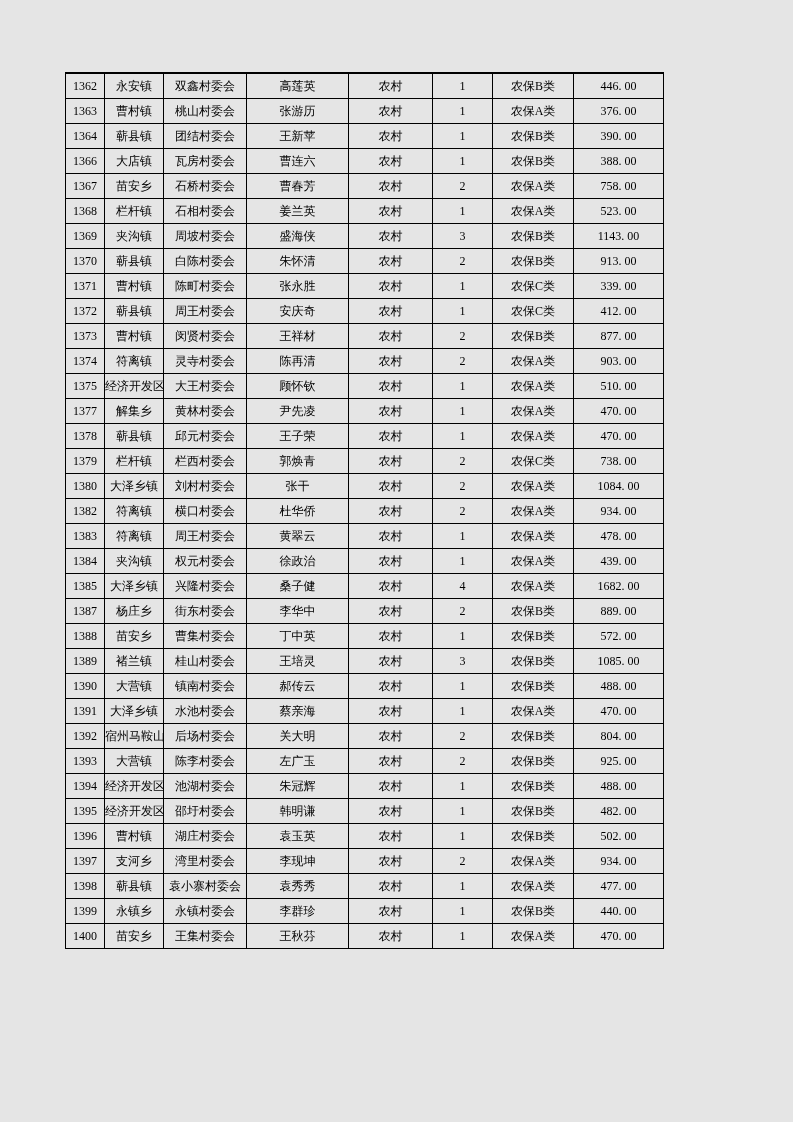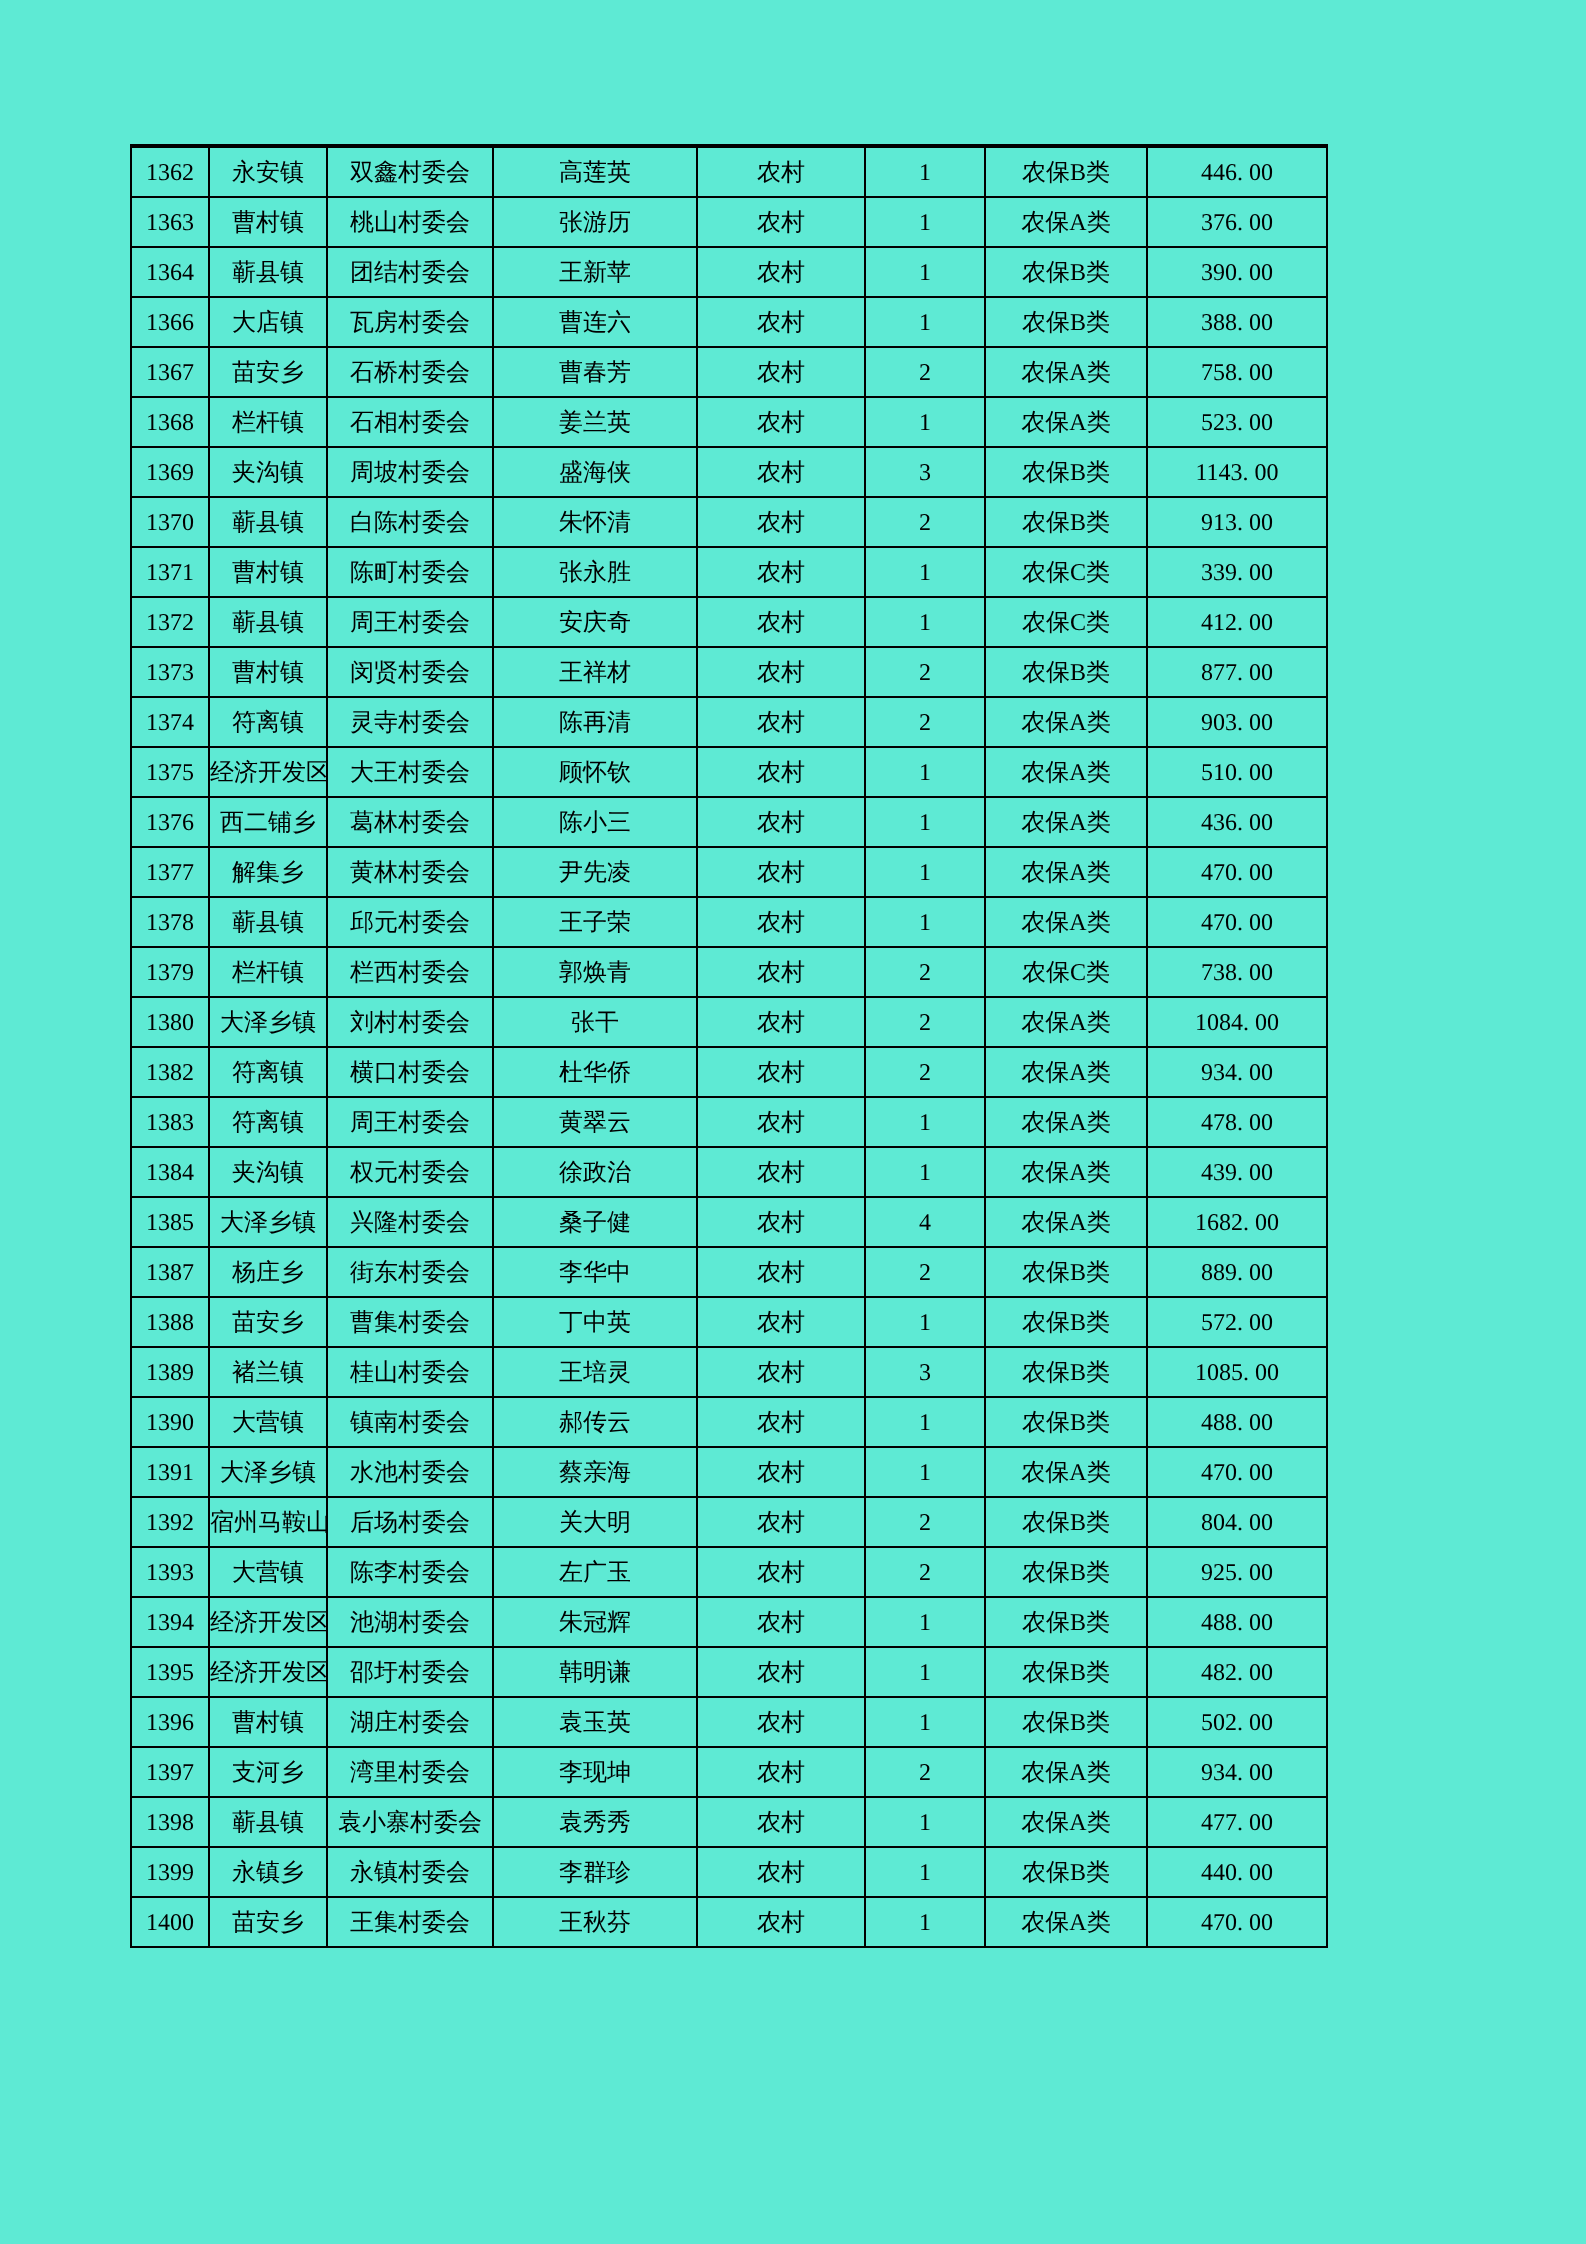--- a/index.html
+++ b/index.html
@@ -10,21 +10,21 @@
   body {
     width: 793px;
     height: 1122px;
     position: relative;
     font-family: "Liberation Serif", "DejaVu Serif", serif;
     color: #000000;
   }
   .page {
     position: absolute;
     inset: 0;
-    background: #5eead4;
+    background: #e5e5e5;
     overflow: hidden;
   }
   table.sheet-table {
     position: absolute;
     left: 65px;
     top: 72px;
     width: 598px;
     border-collapse: collapse;
     table-layout: fixed;
     border: 1px solid #000000;
@@ -189,30 +189,20 @@
           <td class="c-seq">1375</td>
           <td class="c-town">经济开发区北杨寨乡</td>
           <td class="c-village">大王村委会</td>
           <td class="c-name">顾怀钦</td>
           <td class="c-category">农村</td>
           <td class="c-count">1</td>
           <td class="c-insurance">农保A类</td>
           <td class="c-amount">510. 00</td>
         </tr>
         <tr>
-          <td class="c-seq">1376</td>
-          <td class="c-town">西二铺乡</td>
-          <td class="c-village">葛林村委会</td>
-          <td class="c-name">陈小三</td>
-          <td class="c-category">农村</td>
-          <td class="c-count">1</td>
-          <td class="c-insurance">农保A类</td>
-          <td class="c-amount">436. 00</td>
-        </tr>
-        <tr>
           <td class="c-seq">1377</td>
           <td class="c-town">解集乡</td>
           <td class="c-village">黄林村委会</td>
           <td class="c-name">尹先凌</td>
           <td class="c-category">农村</td>
           <td class="c-count">1</td>
           <td class="c-insurance">农保A类</td>
           <td class="c-amount">470. 00</td>
         </tr>
         <tr>

